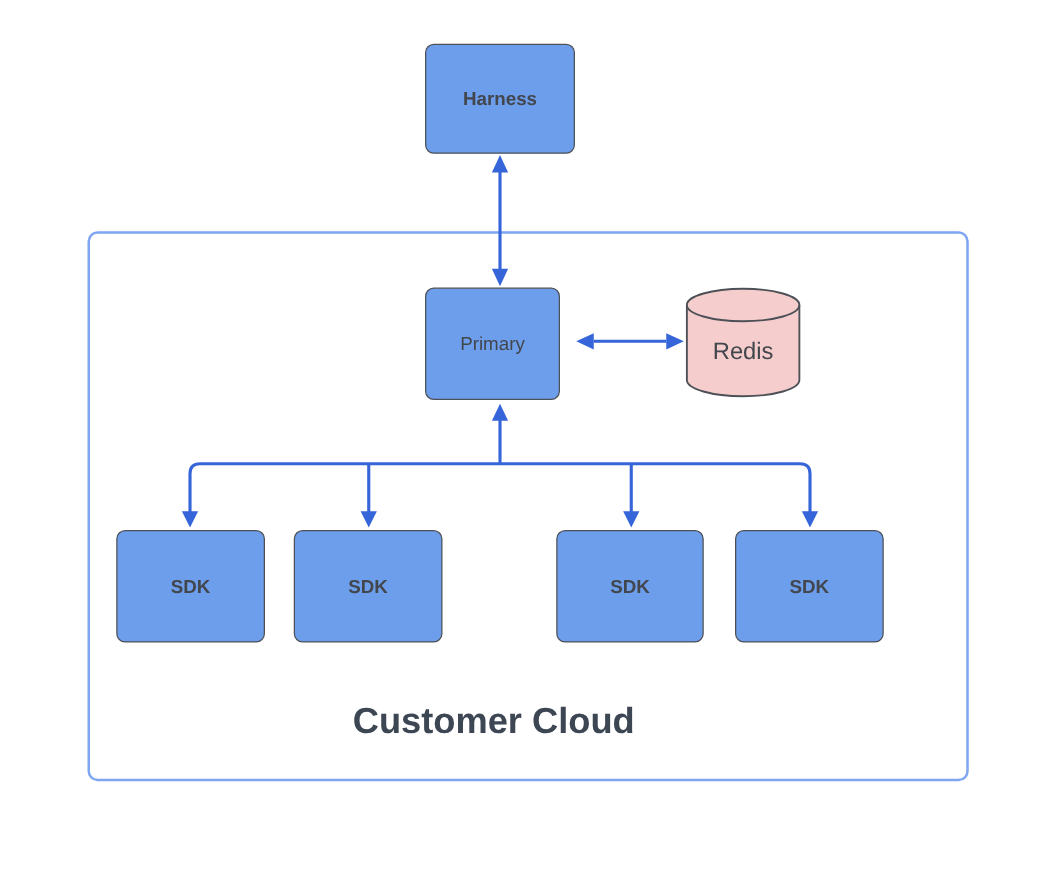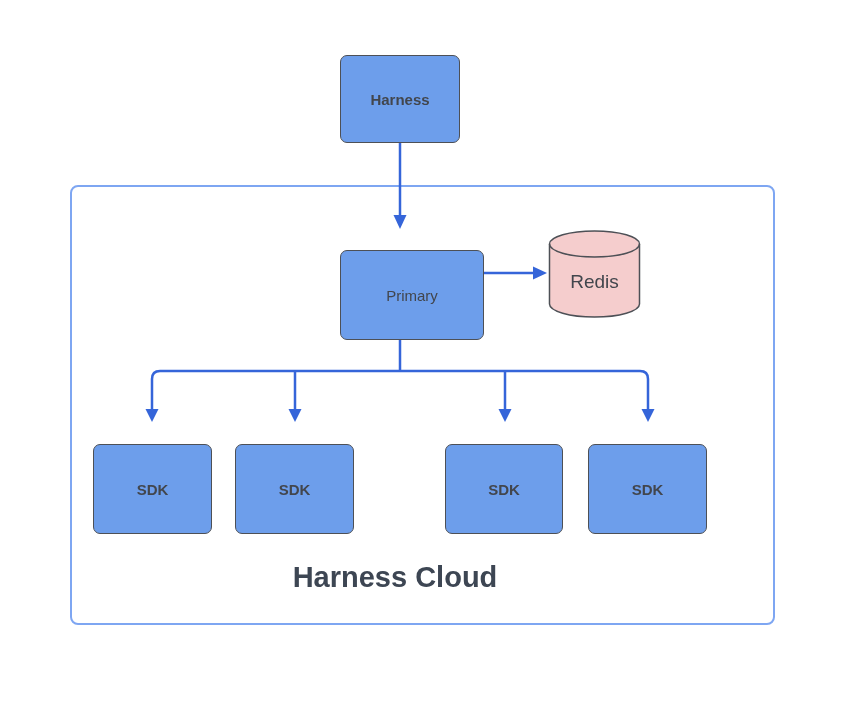--- a/index.html
+++ b/index.html
@@ -20,26 +20,25 @@
     position: absolute;
     box-sizing: border-box;
     background: var(--node-fill);
     border: 1.5px solid var(--node-border);
     border-radius: 7px;
     display: flex;
     align-items: center;
     justify-content: center;
     font-size: 15px;
     color: var(--node-text);
-    margin-top: 20px;
   }
   .node.bold { font-weight: bold; }
 
   #harness { left: 340px; top: 35px;  width: 120px; height: 88px; }
-  #primary { left: 340px; top: 230px; width: 144px; height: 90px; }
+  #primary { left: 340px; top: 230px; width: 108px; height: 90px; }
 
   #sdk1 { left: 93px;  top: 424px; width: 119px; height: 90px; }
   #sdk2 { left: 235px; top: 424px; width: 119px; height: 90px; }
   #sdk3 { left: 445px; top: 424px; width: 118px; height: 90px; }
   #sdk4 { left: 588px; top: 424px; width: 119px; height: 90px; }
 
   
   #cloud-container {
     position: absolute;
     left: 70px;
@@ -100,21 +99,21 @@
     stroke-linejoin: round;
   }
   .arrowhead { fill: var(--connector); stroke: none; }
 </style>
 </head>
 <body>
 
 <div id="canvas">
 
   <div id="cloud-container"></div>
-  <div id="cloud-label">Harness Cloud</div>
+  <div id="cloud-label">Customer Cloud</div>
 
   <svg id="connectors" width="841" height="703" viewBox="0 0 841 703">
 
     <g>
       <path class="connector-line" d="M400,137 L400,216"></path>
       <polygon class="arrowhead" points="400,124 393.5,138 406.5,138"></polygon>
       <polygon class="arrowhead" points="400,229 393.5,215 406.5,215"></polygon>
     </g>
 
     <g>

